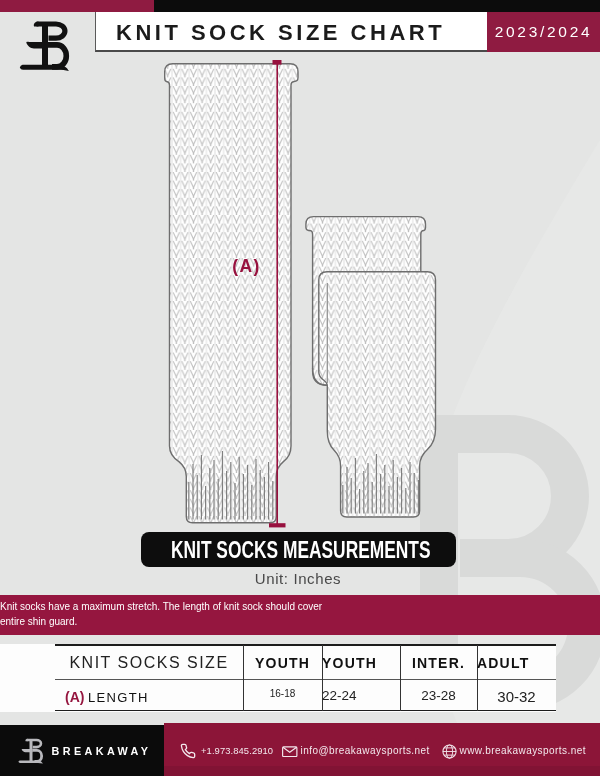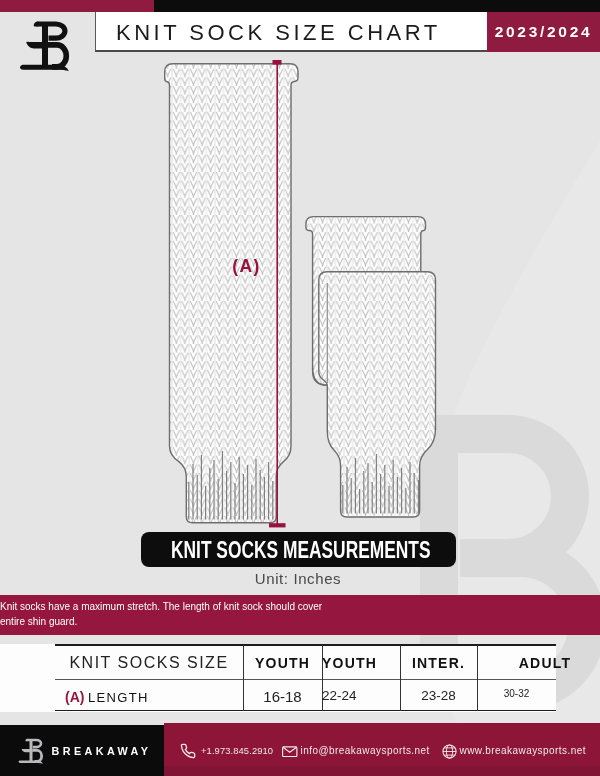--- a/index.html
+++ b/index.html
@@ -103,26 +103,26 @@
   <text x="246.5" y="271.5" font-weight="bold" font-size="17.5" letter-spacing="1.4" fill="#97113e" text-anchor="middle">(A)</text>
 </svg>
 
 <div class="abs" style="left:0;top:0;width:153.5px;height:12px;background:#8f1b41;"></div>
 
 <div class="abs" style="left:153.5px;top:0;width:446.5px;height:12px;background:#0c0c0c;"></div>
 
 <div class="abs" style="left:95px;top:12px;width:392px;height:40px;background:#ffffff;
      border-left:1.5px solid #5a5a5a;border-bottom:2px solid #4a4a4a;box-sizing:border-box;"></div>
 
-<div class="abs" style="left:116px;top:19.5px;font-size:22px;font-weight:normal;color:#1b1b1b;letter-spacing:3.5px;">KNIT SOCK SIZE CHART</div>
+<div class="abs" style="left:116px;top:19.5px;font-size:22px;font-weight:bold;color:#1b1b1b;letter-spacing:3.5px;">KNIT SOCK SIZE CHART</div>
 
 <div class="abs" style="left:487px;top:12px;width:113px;height:40px;background:#8f1b41;"></div>
 
 <div class="abs" style="left:487px;top:12px;width:113px;height:40px;line-height:40px;text-align:center;
-     font-size:15.5px;font-weight:bold;color:#fff;letter-spacing:2.7px;">2023/2024</div>
+     font-size:15.5px;font-weight:normal;color:#fff;letter-spacing:2.7px;">2023/2024</div>
 
 <svg class="abs" style="left:19px;top:20px;" width="56" height="52" viewBox="0 0 56 52">
   <g fill="#111">
     <rect x="23" y="2" width="6" height="45"></rect>
     <path d="M19.5,1.4 C15.6,1.6 14.1,3.9 15.1,6.6 L19.5,6.6 Z"></path>
     <path d="M10,21.9 H29 V28.5 H15 C11.4,28.3 8.3,25.9 7.3,22.5 C7.5,21.9 8.5,21.8 10,21.9 Z"></path>
     <path d="M3.5,44.8 H40 Q46.5,45.2 49.9,50.9 Q44,49.8 40,49.8 H4 Q1.6,49.8 0.8,47.6 Q1.4,45.6 3.5,44.8 Z"></path>
   </g>
   <path d="M17.5,4 H37 A8.8,7 0 0 1 37,18.2 H29.5" fill="none" stroke="#111" stroke-width="5.2"></path>
   <path d="M29,24.9 H38 A9.3,11 0 0 1 38,46.9 H33" fill="none" stroke="#111" stroke-width="5.6"></path>
@@ -155,31 +155,31 @@
 <div class="abs" style="left:477px;top:645px;width:1.2px;height:66px;background:#333;"></div>
 
 <div class="abs" style="left:55px;top:654px;width:188px;text-align:center;font-size:16px;color:#222;letter-spacing:1.5px;">KNIT SOCKS SIZE</div>
 
 <div class="abs" style="left:243px;top:654.5px;width:79px;text-align:center;font-size:14px;font-weight:bold;color:#111;letter-spacing:1.2px;">YOUTH</div>
 
 <div class="abs" style="left:322px;top:654.5px;width:78px;text-align:left;font-size:14px;font-weight:bold;color:#111;letter-spacing:1.2px;">YOUTH</div>
 
 <div class="abs" style="left:400px;top:654.5px;width:77px;text-align:center;font-size:14px;font-weight:bold;color:#111;letter-spacing:1.2px;">INTER.</div>
 
-<div class="abs" style="left:477px;top:654.5px;width:62px;text-align:center;font-size:14px;font-weight:bold;color:#111;letter-spacing:1.2px;margin-left:37px;">ADULT</div>
+<div class="abs" style="left:477px;top:654.5px;width:62px;font-size:14px;font-weight:bold;color:#111;letter-spacing:1.2px;">ADULT</div>
 
 <div class="abs" style="left:65px;top:688.5px;font-size:13px;color:#111;"><span style="color:#95163f;font-weight:bold;font-size:14px;">(A)</span> <span style="letter-spacing:1.3px;">LENGTH</span></div>
 
-<div class="abs" style="left:243px;top:688px;width:79px;text-align:center;font-size:15px;color:#222;">16-18</div>
+<div class="abs" style="left:243px;top:688px;width:79px;text-align:center;font-size:10px;color:#222;">16-18</div>
 
 <div class="abs" style="left:322px;top:688px;width:78px;text-align:left;font-size:13.5px;color:#222;">22-24</div>
 
 <div class="abs" style="left:400px;top:688px;width:77px;text-align:center;font-size:13.5px;color:#222;">23-28</div>
 
-<div class="abs" style="left:477px;top:688px;width:79px;text-align:center;font-size:10px;color:#222;">30-32</div>
+<div class="abs" style="left:477px;top:688px;width:79px;text-align:center;font-size:15px;color:#222;">30-32</div>
 
 <div class="abs" style="left:0;top:724.5px;width:164.4px;height:51.5px;background:#0b0b0b;"></div>
 
 <div class="abs" style="left:164.4px;top:722.5px;width:435.6px;height:43.5px;background:#8c1538;"></div>
 
 <div class="abs" style="left:164.4px;top:766px;width:435.6px;height:10px;background:#811334;"></div>
 
 <svg class="abs" style="left:18px;top:738px;" width="28" height="26" viewBox="0 0 56 52">
   <g fill="#b9b9bd">
     <rect x="23" y="2" width="6" height="45"></rect>

